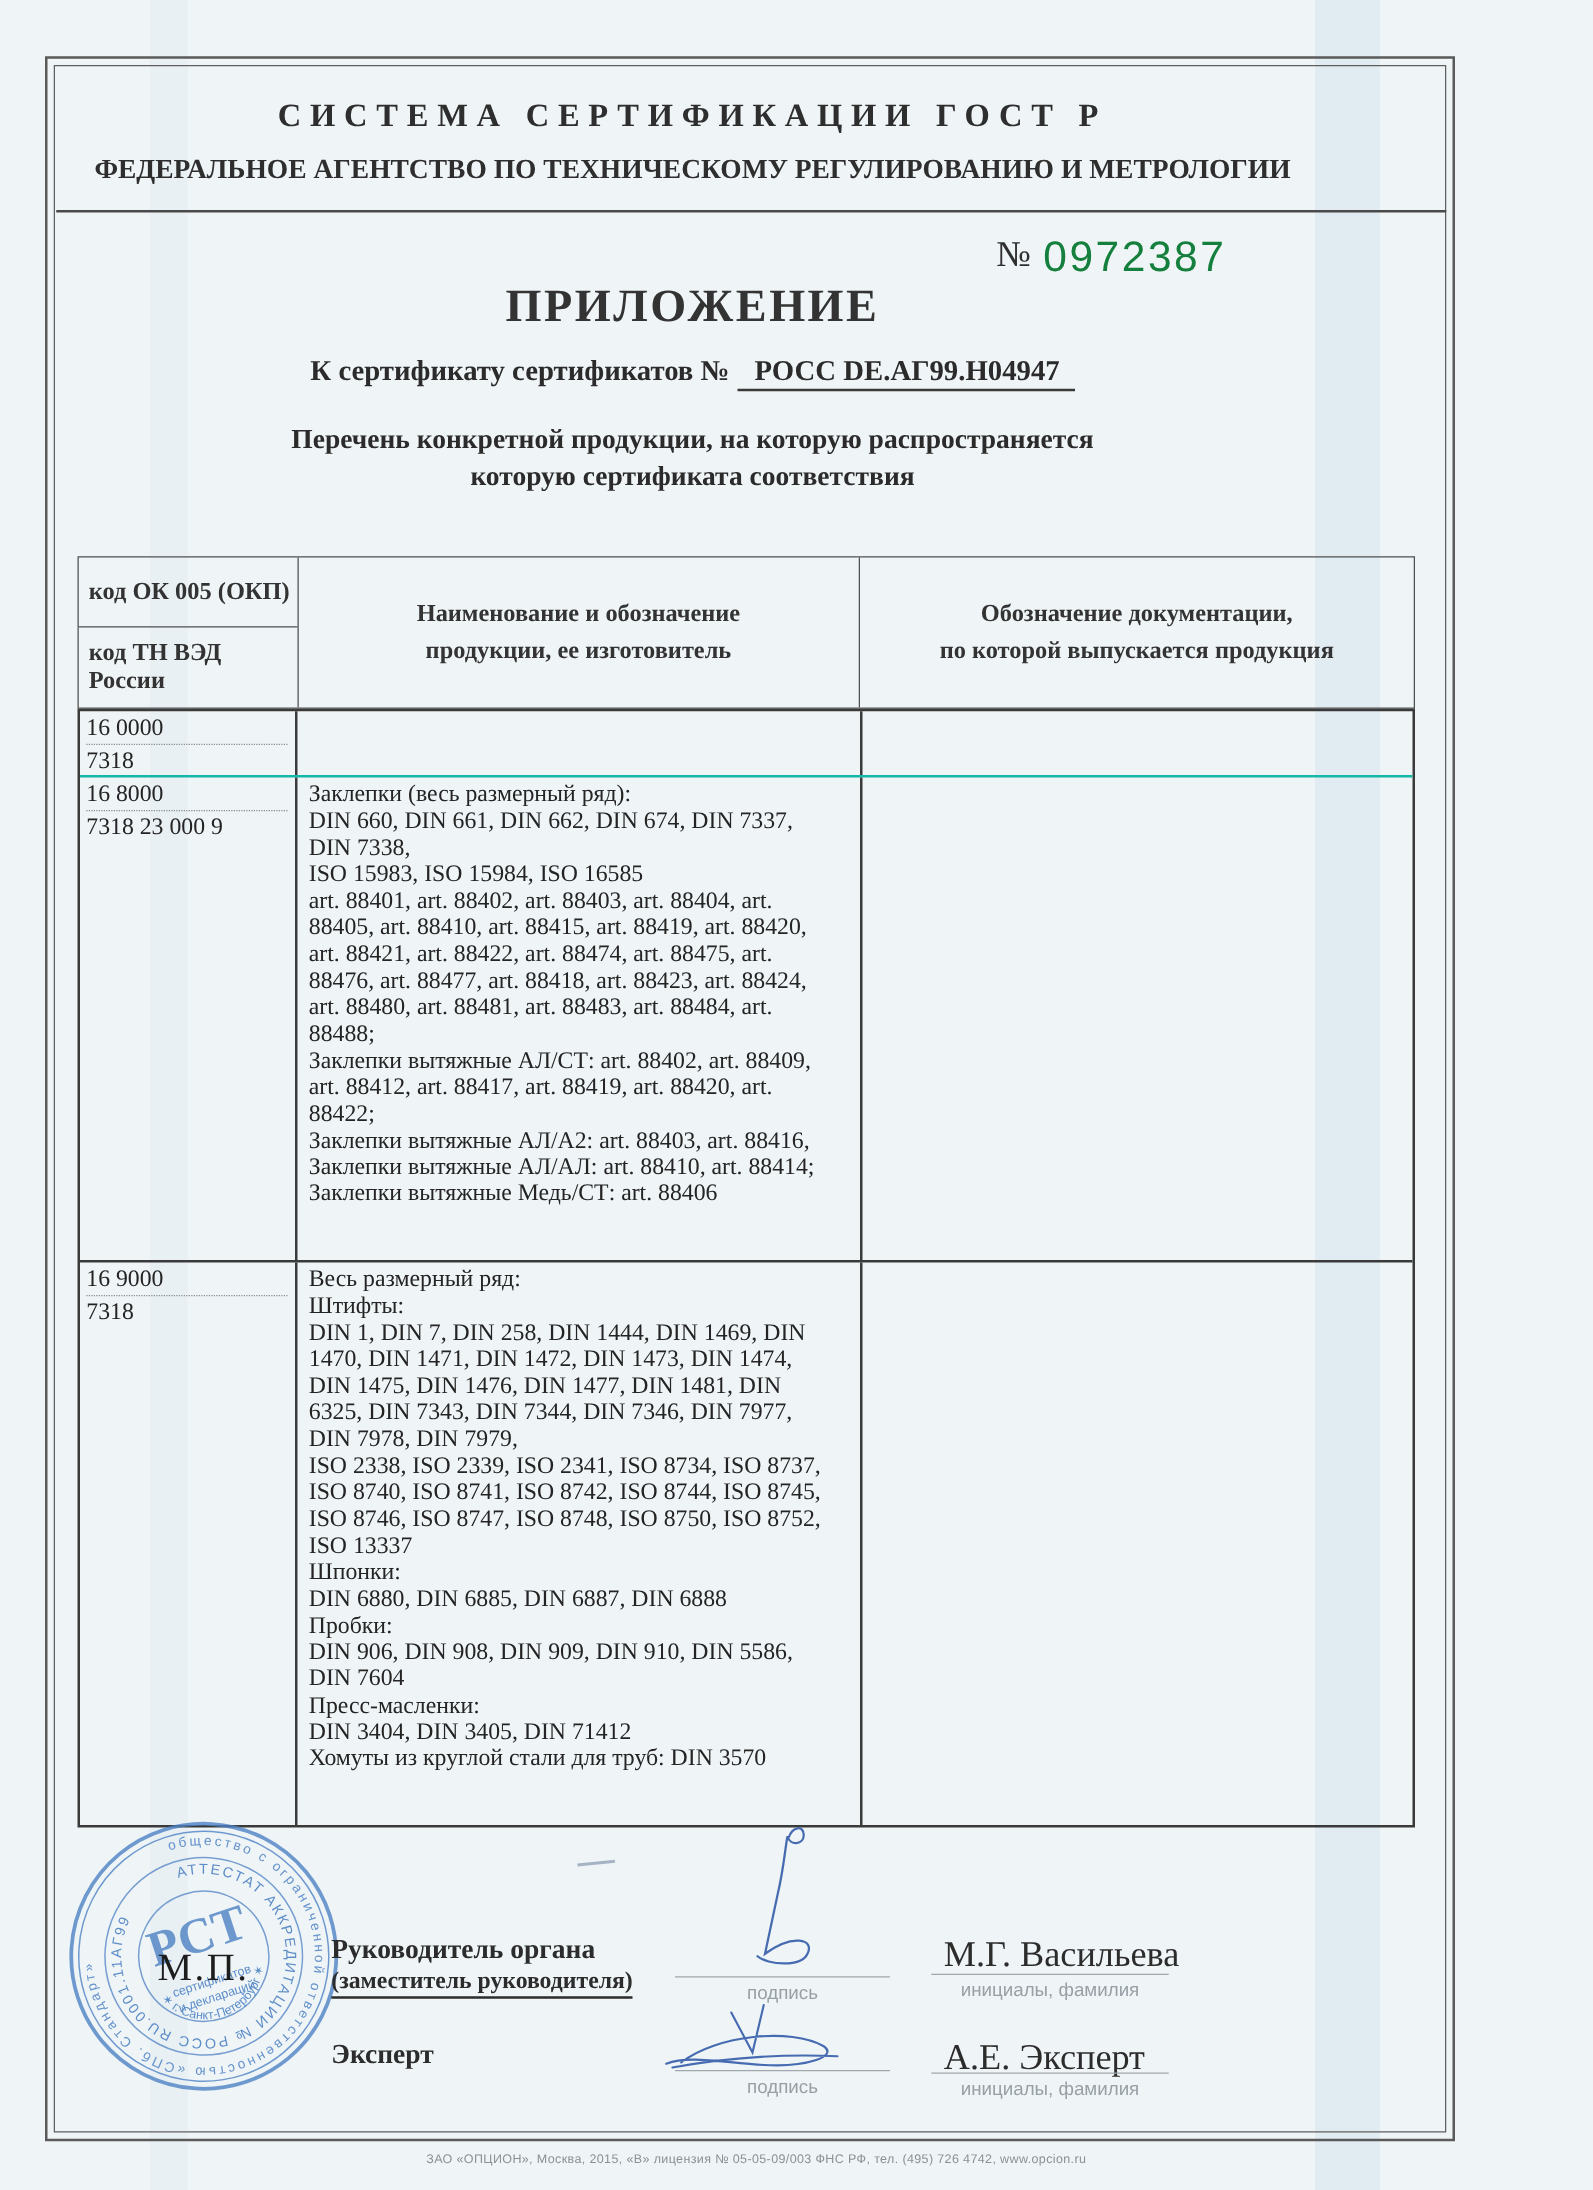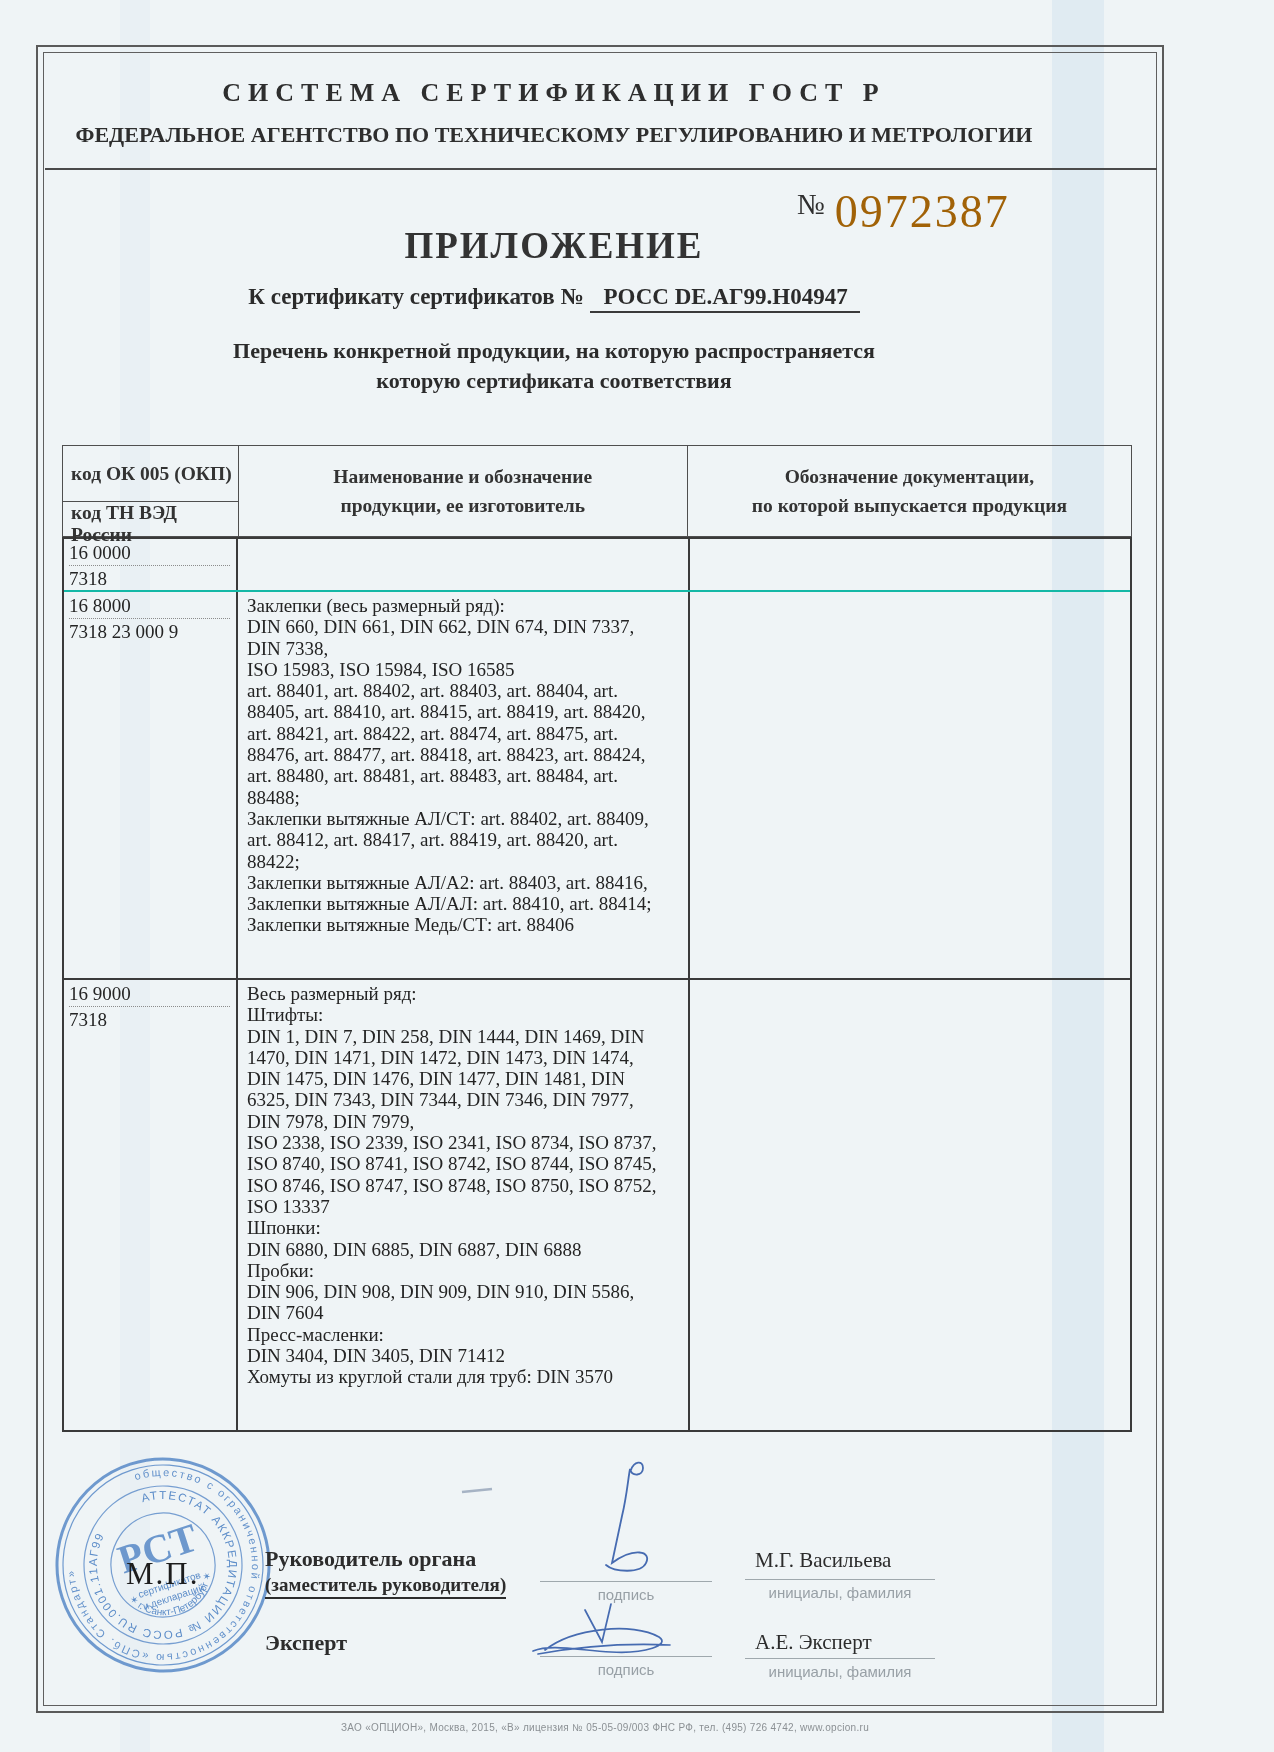--- a/index.html
+++ b/index.html
@@ -15,31 +15,31 @@
     background:rgba(190,214,232,.12);pointer-events:none;}
   .frame-outer{position:absolute;left:36px;top:45px;width:1128px;height:1668px;
     border:2px solid #5a5a5a;box-sizing:border-box;padding:5px;}
   .frame-inner{width:100%;height:100%;border:1px solid #5f5f5f;box-sizing:border-box;}
   .center-band{position:absolute;left:44px;width:1020px;text-align:center;}
   .title{top:78px;font-size:26px;font-weight:bold;letter-spacing:7px;color:#2e2e2e;}
   .agency{top:122px;font-size:22px;font-weight:bold;letter-spacing:0px;color:#2e2e2e;}
   .top-rule{position:absolute;left:45px;top:168px;width:1112px;border-top:2px solid #4a4a4a;}
   .docnum{position:absolute;left:797px;top:190px;display:flex;align-items:flex-start;}
   .docnum .no{font-size:29px;color:#2f2f2f;line-height:1;}
-  .docnum .digits{font-family:Liberation Serif, serif;font-size:46px;line-height:.95;
-    color:#a16207;letter-spacing:2px;margin-left:10px;}
+  .docnum .digits{font-family:Liberation Sans, sans-serif;font-size:34px;line-height:.95;
+    color:#15803d;letter-spacing:2px;margin-left:10px;}
   .appendix{top:224px;font-size:37px;font-weight:bold;letter-spacing:2px;color:#333;}
   .certline{top:284px;font-size:23px;font-weight:600;}
   .certline .num{border-bottom:2px solid #3a3a3a;padding:0 12px 2px 14px;margin-left:6px;}
   .scope1{top:338px;font-size:22px;font-weight:bold;}
   .scope2{top:368px;font-size:22px;font-weight:bold;}
 
   
   .tbl{position:absolute;left:62px;top:445px;width:1070px;box-sizing:border-box;}
-  .thead{display:flex;height:92px;border:1px solid #4f4f4f;box-sizing:border-box;}
+  .thead{display:flex;height:122px;border:1px solid #4f4f4f;box-sizing:border-box;}
   .th{box-sizing:border-box;font-size:19.5px;font-weight:bold;color:#333;}
   .th.c1{width:176px;border-right:1px solid #4f4f4f;display:flex;flex-direction:column;}
   .th.c1 .sub{flex:0 0 56px;display:flex;align-items:center;padding-left:8px;
     border-bottom:1px solid #4f4f4f;box-sizing:border-box;}
   .th.c1 .sub2{flex:1;display:flex;align-items:center;padding-left:8px;border-bottom:none;}
   .th.c2{width:450px;border-right:1px solid #4f4f4f;}
   .th.c3{width:444px;}
   .th-multi{display:flex;align-items:center;justify-content:center;text-align:center;
     white-space:pre-line;line-height:29px;height:100%;}
   .tbody{border:2px solid #3a3a3a;box-sizing:border-box;}
@@ -62,21 +62,21 @@
   .role2{left:265px;top:1630px;font-size:22px;}
   .sigline{position:absolute;border-top:1.4px solid #9fa8ad;width:172px;}
   .sl1{left:540px;top:1581px;} .sl2{left:540px;top:1656px;}
   .nameline{position:absolute;border-top:1.4px solid #9fa8ad;width:190px;}
   .nl1{left:745px;top:1579px;} .nl2{left:745px;top:1658px;}
   .caption{position:absolute;font-family:Liberation Sans, sans-serif;font-size:15px;color:#98a0a6;}
   .cap-s1{left:540px;top:1586px;width:172px;text-align:center;}
   .cap-s2{left:540px;top:1661px;width:172px;text-align:center;}
   .cap-n1{left:745px;top:1584px;width:190px;text-align:center;}
   .cap-n2{left:745px;top:1663px;width:190px;text-align:center;}
-  .name{position:absolute;font-size:21px;color:#2c2c2c;}
+  .name{position:absolute;font-size:29px;color:#2c2c2c;}
   .n1{left:755px;top:1548px;} .n2{left:755px;top:1630px;}
 
   .mp{position:absolute;left:126px;top:1556px;font-size:31px;color:#1d1d1d;letter-spacing:2px;}
   .stamp{position:absolute;left:50px;top:1452px;}
   .sig-ink{position:absolute;left:440px;top:1440px;}
   .footer{position:absolute;left:0px;top:1722px;width:1210px;text-align:center;
     font-family:"Liberation Sans",sans-serif;font-size:10px;color:#8b9094;letter-spacing:.3px;}
 </style>
 </head>
 <body>

